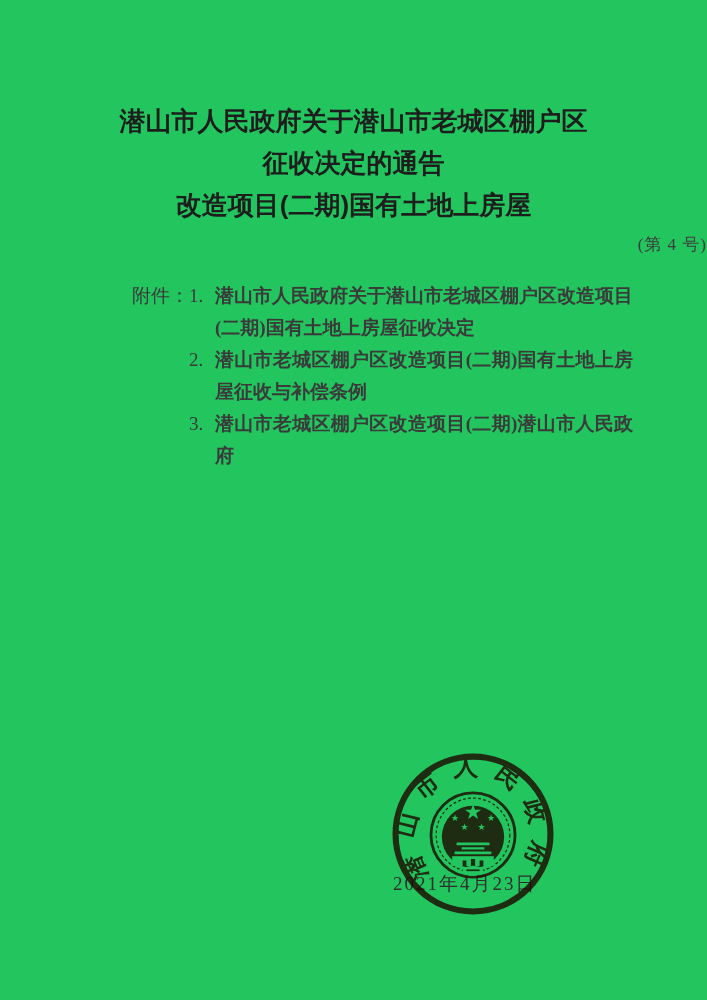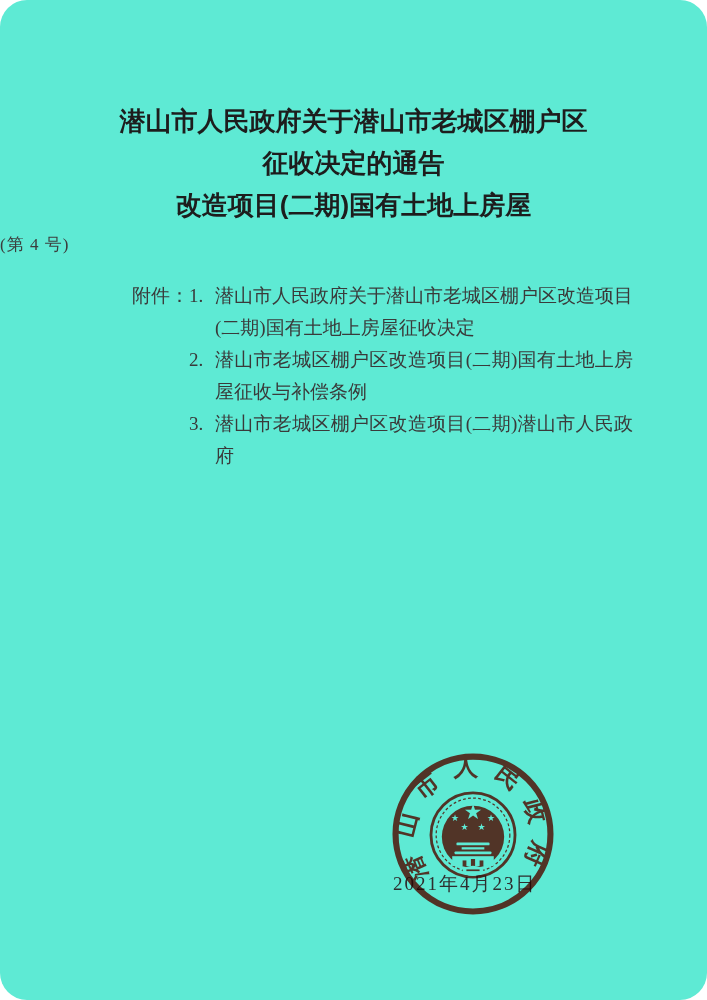--- a/index.html
+++ b/index.html
@@ -1,38 +1,37 @@
 <!DOCTYPE html>
 <html style="--seal-color: #d9291f;"><head>
 <meta charset="utf-8">
 <style>
   :root { --seal-color: #d9291f; --ink: #3a3a3a; --title-ink: #1d1d1d; }
   html, body { margin: 0; padding: 0; background: #ffffff; }
   .page {
     position: relative;
     width: 707px;
     height: 1000px;
-    background: #5eead4;
+    background: #22c55e;
     font-family: "Liberation Serif", "DejaVu Serif", serif;
     color: var(--ink);
     overflow: hidden;
-    border-radius: 27px;
   }
   .title {
     margin: 100px 60px 0;
     text-align: center;
     font-family: "Liberation Sans", "DejaVu Sans", sans-serif;
     font-weight: 700;
     font-size: 26px;
     line-height: 42px;
     color: var(--title-ink);
   }
   .doc-number {
     margin-top: 7px;
-    text-align: left;
+    text-align: right;
     font-size: 17px;
     color: #3c3c3c;
     letter-spacing: 1px;
   }
   .notice-body {
     margin: 35px 95px 0 97px;
     font-size: 19px;
     line-height: 30px;
     text-align: justify;
   }
@@ -43,21 +42,21 @@
   .attachments {
     display: flex;
     margin: 24px 74px 0 132px;
     font-size: 19px;
     line-height: 32px;
   }
   .att-label { flex: none; }
   .att-items { flex: 1; }
   .att-item { display: flex; }
   .att-num { flex: none; width: 26px; }
-  .att-text { flex: 1; text-align: justify; }
+  .att-text { flex: 1; text-align: justify; font-weight: bold; }
   .issue-date {
     position: absolute;
     left: 393px;
     top: 871px;
     font-size: 19px;
     letter-spacing: 2px;
     color: #2e2e2e;
     z-index: 1;
   }
   .seal {

